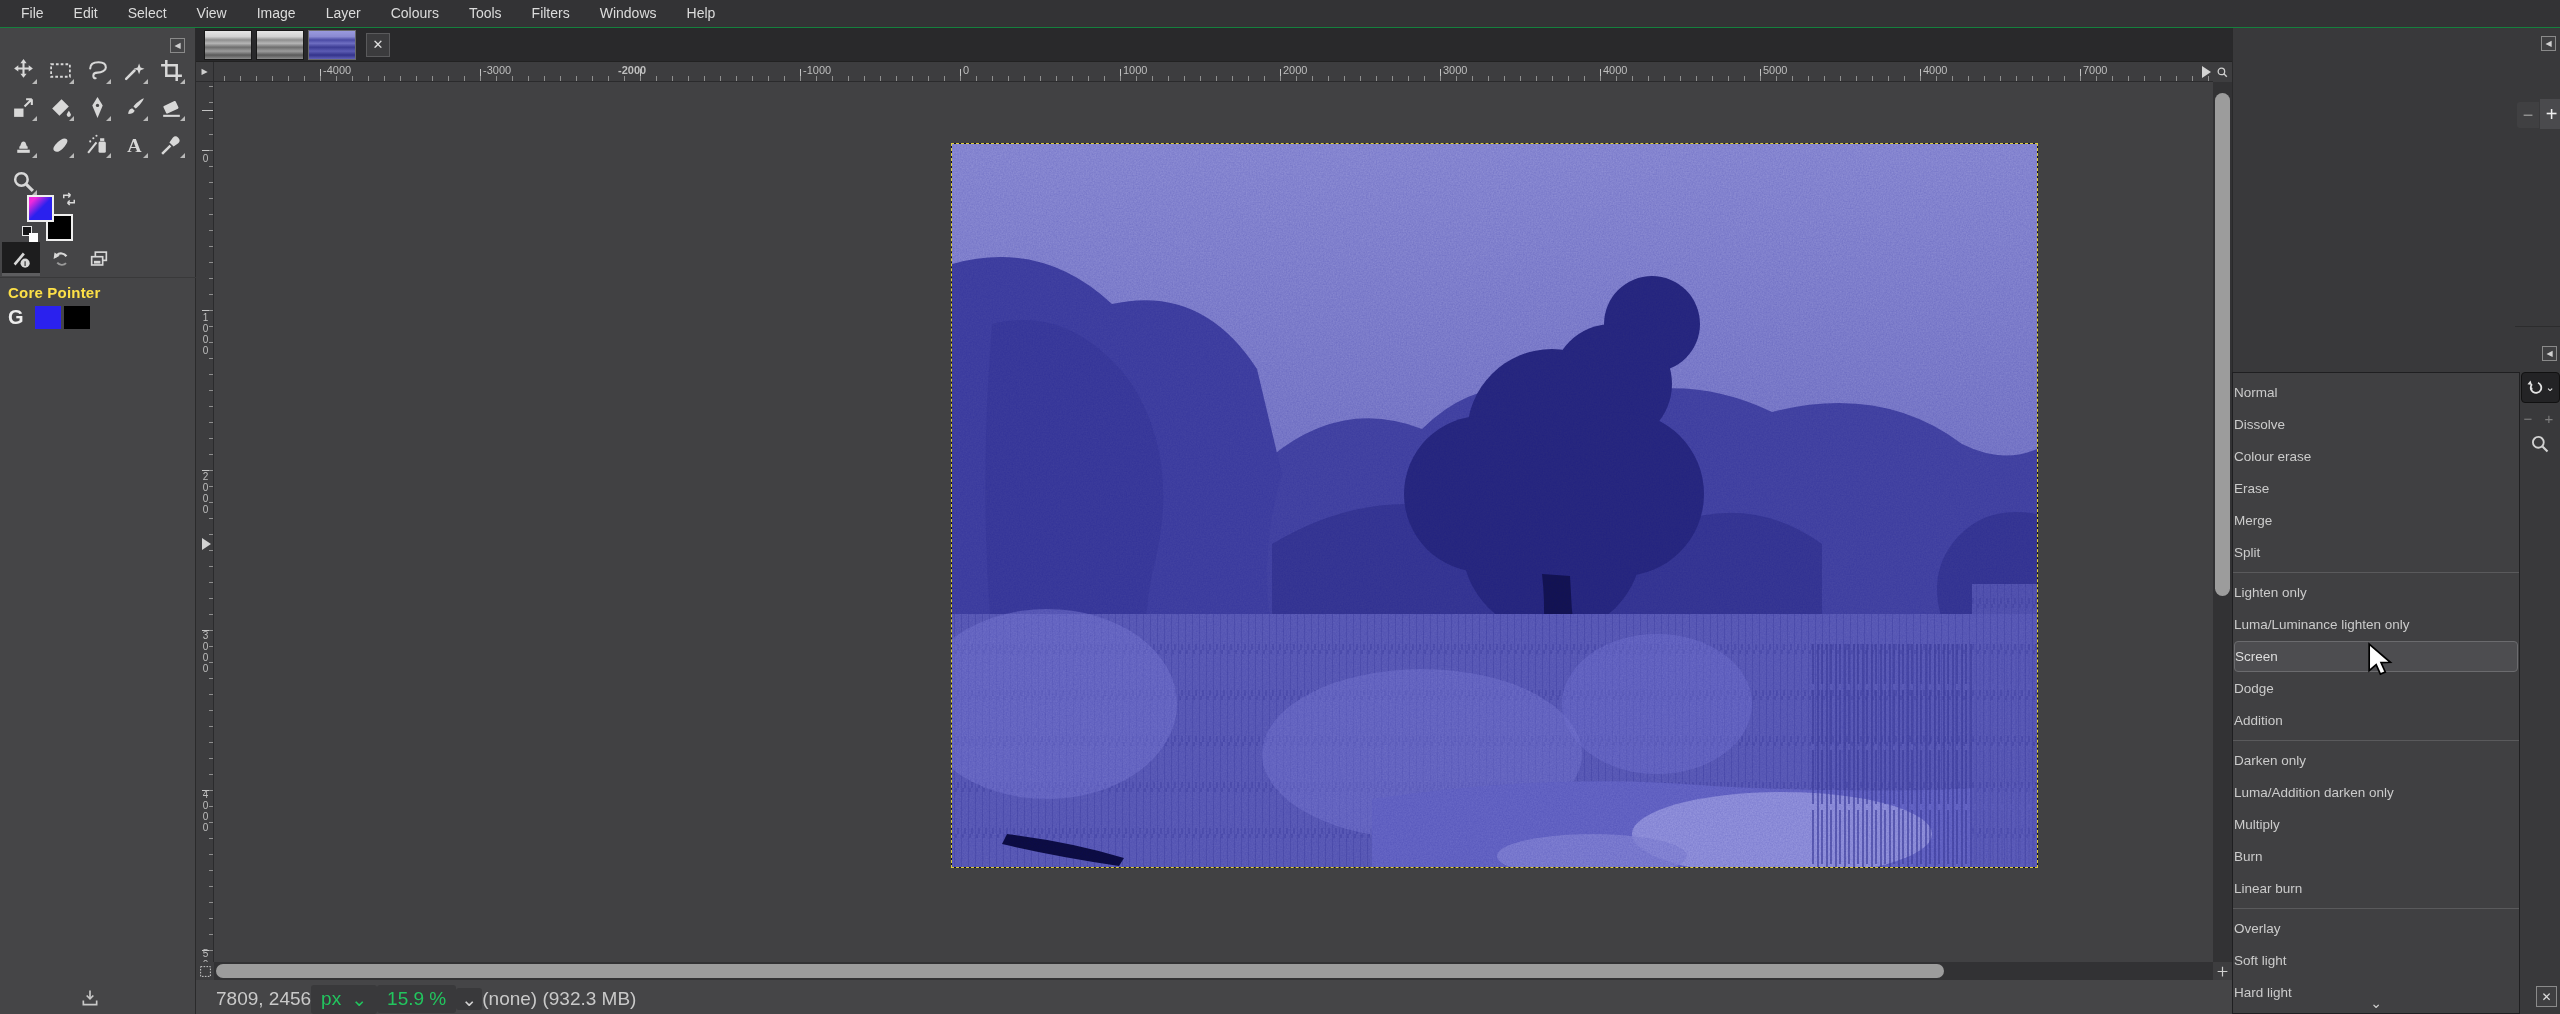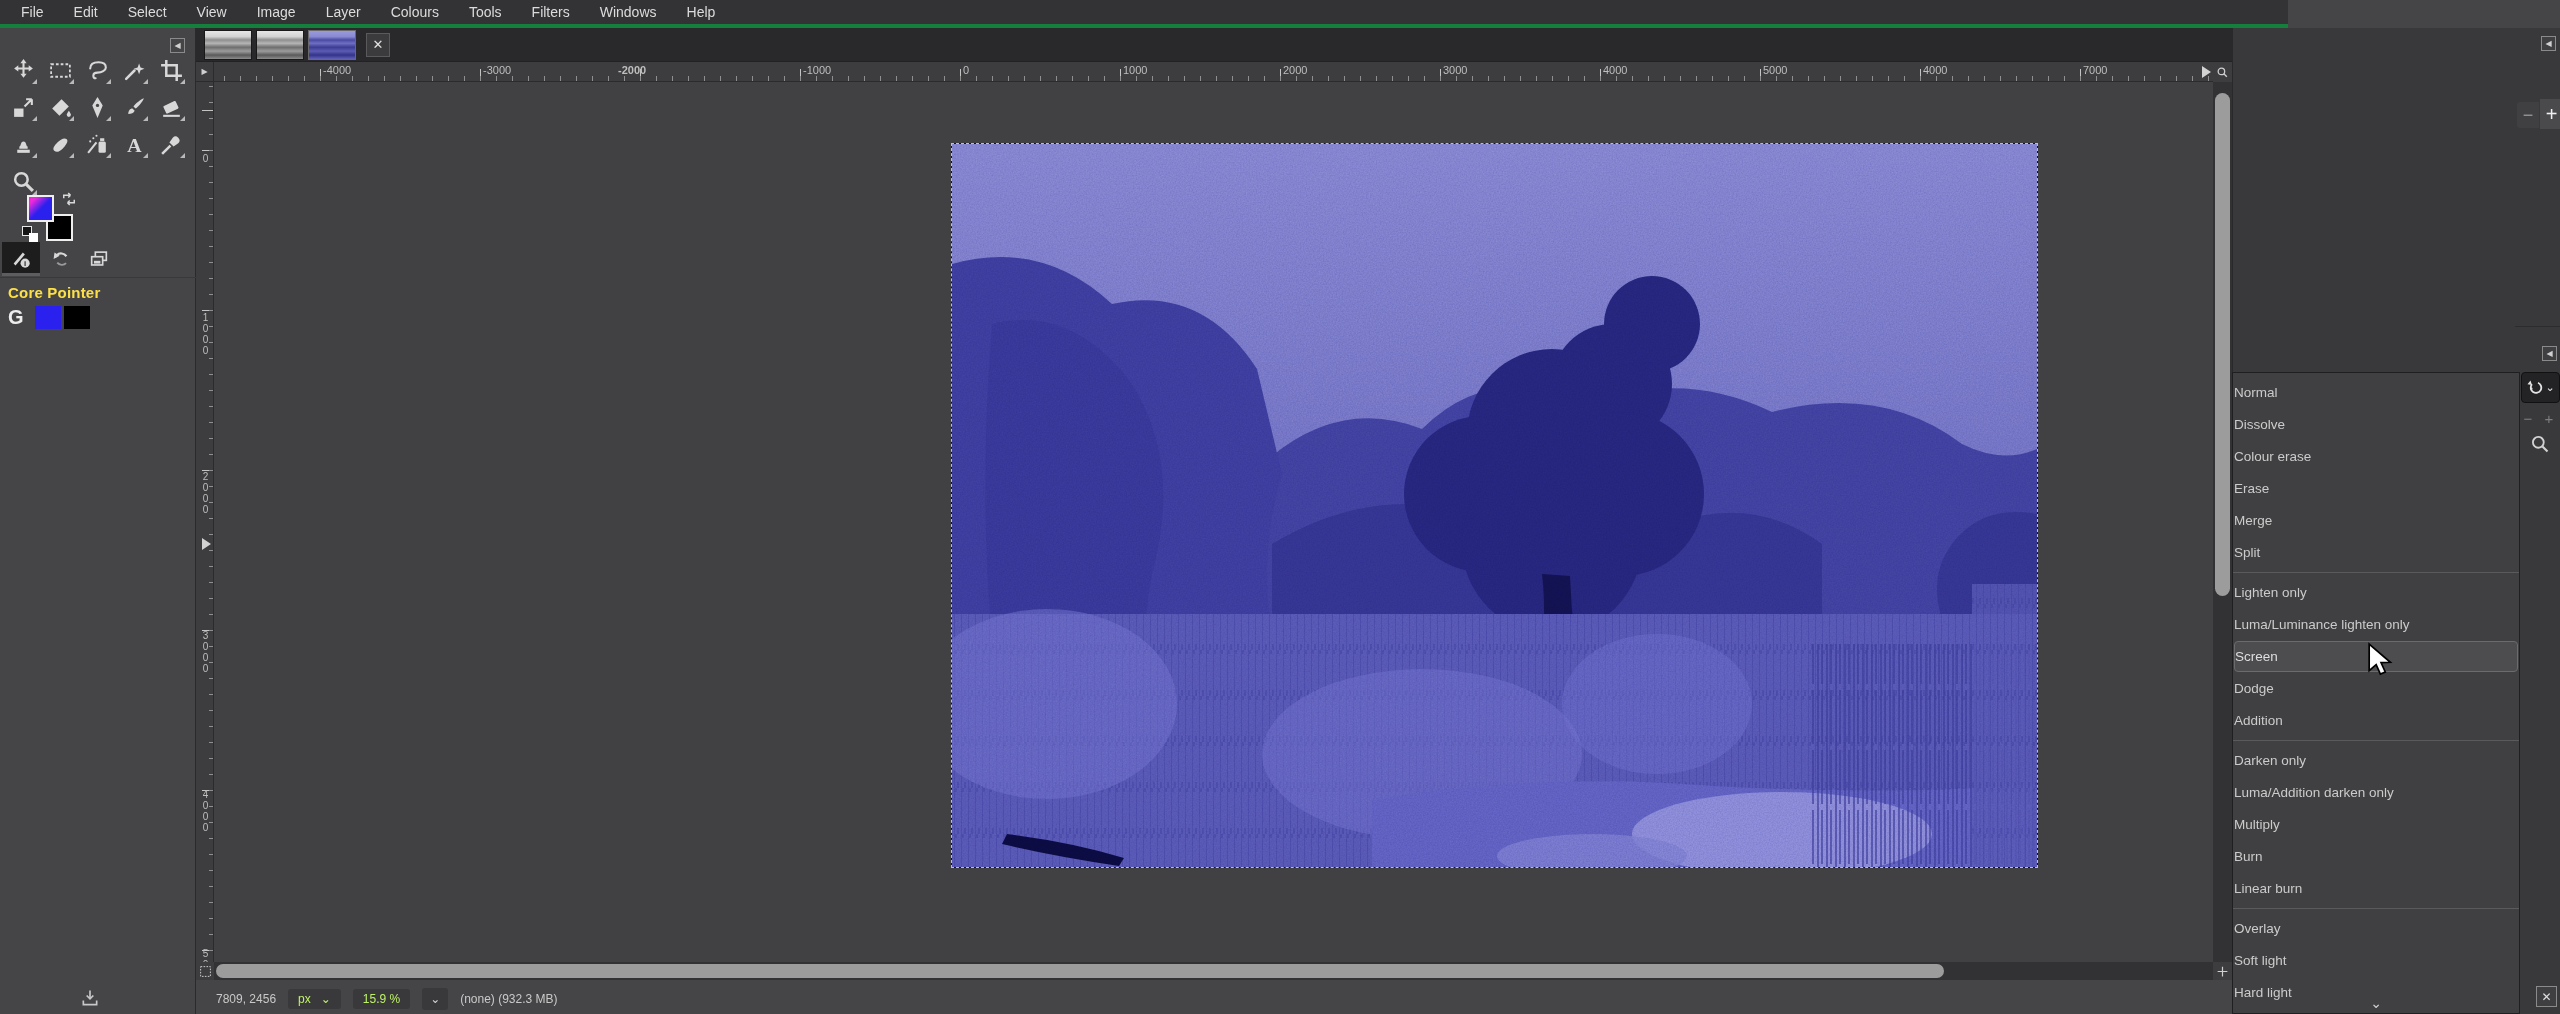--- a/index.html
+++ b/index.html
@@ -1,20 +1,20 @@
 <!DOCTYPE html>
 <html style="--sky-top: #9494d8; --sky-bottom: #7b7bc8; --trees-far: #4949a4; --trees-mid: #3b3b94; --tree-dark: #2b2b7e; --trunk: #15154d; --foliage-left: #4545a2; --reeds: #5656b0; --reeds-light: #7d7dd4; --water: #6c6cc8; --water-light: #a2a2e4; --log: #0e0e3c; --fg-color: #2a21ee; --fg-accent: #ee29dc; --bg-color: #000000;"><head>
 <meta charset="utf-8">
 <style>
   *{margin:0;padding:0;box-sizing:border-box}
   html,body{width:2560px;height:1014px;overflow:hidden}
   body{position:relative;background:#454547;font-family:"Liberation Sans",sans-serif;color:#d4d4d4}
 
   
-  #menubar{position:absolute;left:0;top:0;width:2288px;height:28px;background:#333335;border-bottom:4px solid #15803d;display:flex;align-items:center;padding-left:6px}
+  #menubar{position:absolute;left:0;top:0;width:2560px;height:28px;background:#333335;border-bottom:1px solid #15803d;display:flex;align-items:center;padding-left:6px}
   .menu-item{padding:0 15px;font-size:14px;line-height:27px;color:#dcdcdc;cursor:default}
 
   
   #left-panel{position:absolute;left:0;top:28px;width:196px;height:986px;background:#454547;border-right:1px solid #2a2a2b}
   #toolbox{position:absolute;left:5px;top:24px;width:188px;display:flex;flex-wrap:wrap}
   .tool{width:37px;height:37px;display:flex;align-items:center;justify-content:center;position:relative}
   .tool::after{content:"";position:absolute;right:5px;bottom:5px;border-left:5px solid transparent;border-bottom:5px solid #b9b9b9}
   .tool svg{width:25px;height:25px}
 
   #fgbg{position:absolute;left:22px;top:162px;width:80px;height:60px}
@@ -68,22 +68,22 @@
 
   #vscroll{position:absolute;left:2213px;top:82px;width:19px;height:880px;background:#323234}
   #vscroll .thumb{position:absolute;left:2px;top:11px;width:15px;height:503px;background:#9c9c9c;border-radius:8px}
   #hscroll{position:absolute;left:214px;top:962px;width:1999px;height:18px;background:#323234}
   #hscroll .thumb{position:absolute;left:2px;top:2px;width:1728px;height:14px;background:#9c9c9c;border-radius:7px}
   #quickmask{position:absolute;left:196px;top:962px;width:18px;height:18px;background:#3d3d3f;display:flex;align-items:center;justify-content:center}
   #navbtn{position:absolute;left:2213px;top:962px;width:19px;height:18px;background:#3d3d3f;display:flex;align-items:center;justify-content:center}
   #zoom-corner{position:absolute;left:2213px;top:62px;width:19px;height:20px;background:#3d3d3f;display:flex;align-items:center;justify-content:center}
 
   
-  #statusbar{position:absolute;left:196px;top:984px;width:2036px;height:30px;background:#454547;display:flex;align-items:center;gap:12px;padding-left:20px;font-size:12px;color:#c9c9c9}
-  .sb-btn{background:#39393b;border-radius:3px;padding:3px 10px;display:flex;align-items:center;gap:10px;color:#bef264}
+  #statusbar{position:absolute;left:196px;top:984px;width:2036px;height:30px;background:#454547;display:flex;align-items:center;padding-left:20px;font-size:19px;color:#c9c9c9}
+  .sb-btn{background:#39393b;border-radius:3px;padding:3px 10px;display:flex;align-items:center;gap:10px;color:#22c55e}
   .sb-chev{background:#39393b;border-radius:3px;width:26px;height:22px;display:flex;align-items:center;justify-content:center;color:#d2d2d2}
 
   
   #right-dock{position:absolute;left:2232px;top:28px;width:328px;height:986px;background:#39393b;border-left:1px solid #29292a}
   .mini-btn{position:absolute;width:15px;height:15px;border:1px solid #8a8a8a;display:flex;align-items:center;justify-content:center;font-size:8px;color:#d0d0d0;background:#3f3f41}
   #rd-minus{position:absolute;left:284px;top:74px;width:22px;height:26px;font-size:18px;color:#9a9a9a;display:flex;align-items:center;justify-content:center;background:#404042;border-radius:3px 0 0 3px}
   #rd-plus{position:absolute;left:307px;top:71px;width:23px;height:30px;font-size:20px;color:#f0f0f0;display:flex;align-items:center;justify-content:center;background:#4a4a4d;border-radius:0 3px 3px 0}
   #rd-sep{position:absolute;left:282px;top:298px;width:46px;height:1px;background:#2c2c2d}
   #rd-modeswitch{position:absolute;left:288px;top:344px;width:39px;height:31px;background:#232325;border:1px solid #111;border-radius:4px;display:flex;align-items:center;justify-content:center;gap:1px;color:#e4e4e4}
   #rd-minus2{position:absolute;left:285px;top:381px;width:20px;height:18px;color:#7e7e7e;font-size:15px;display:flex;align-items:center;justify-content:center}

